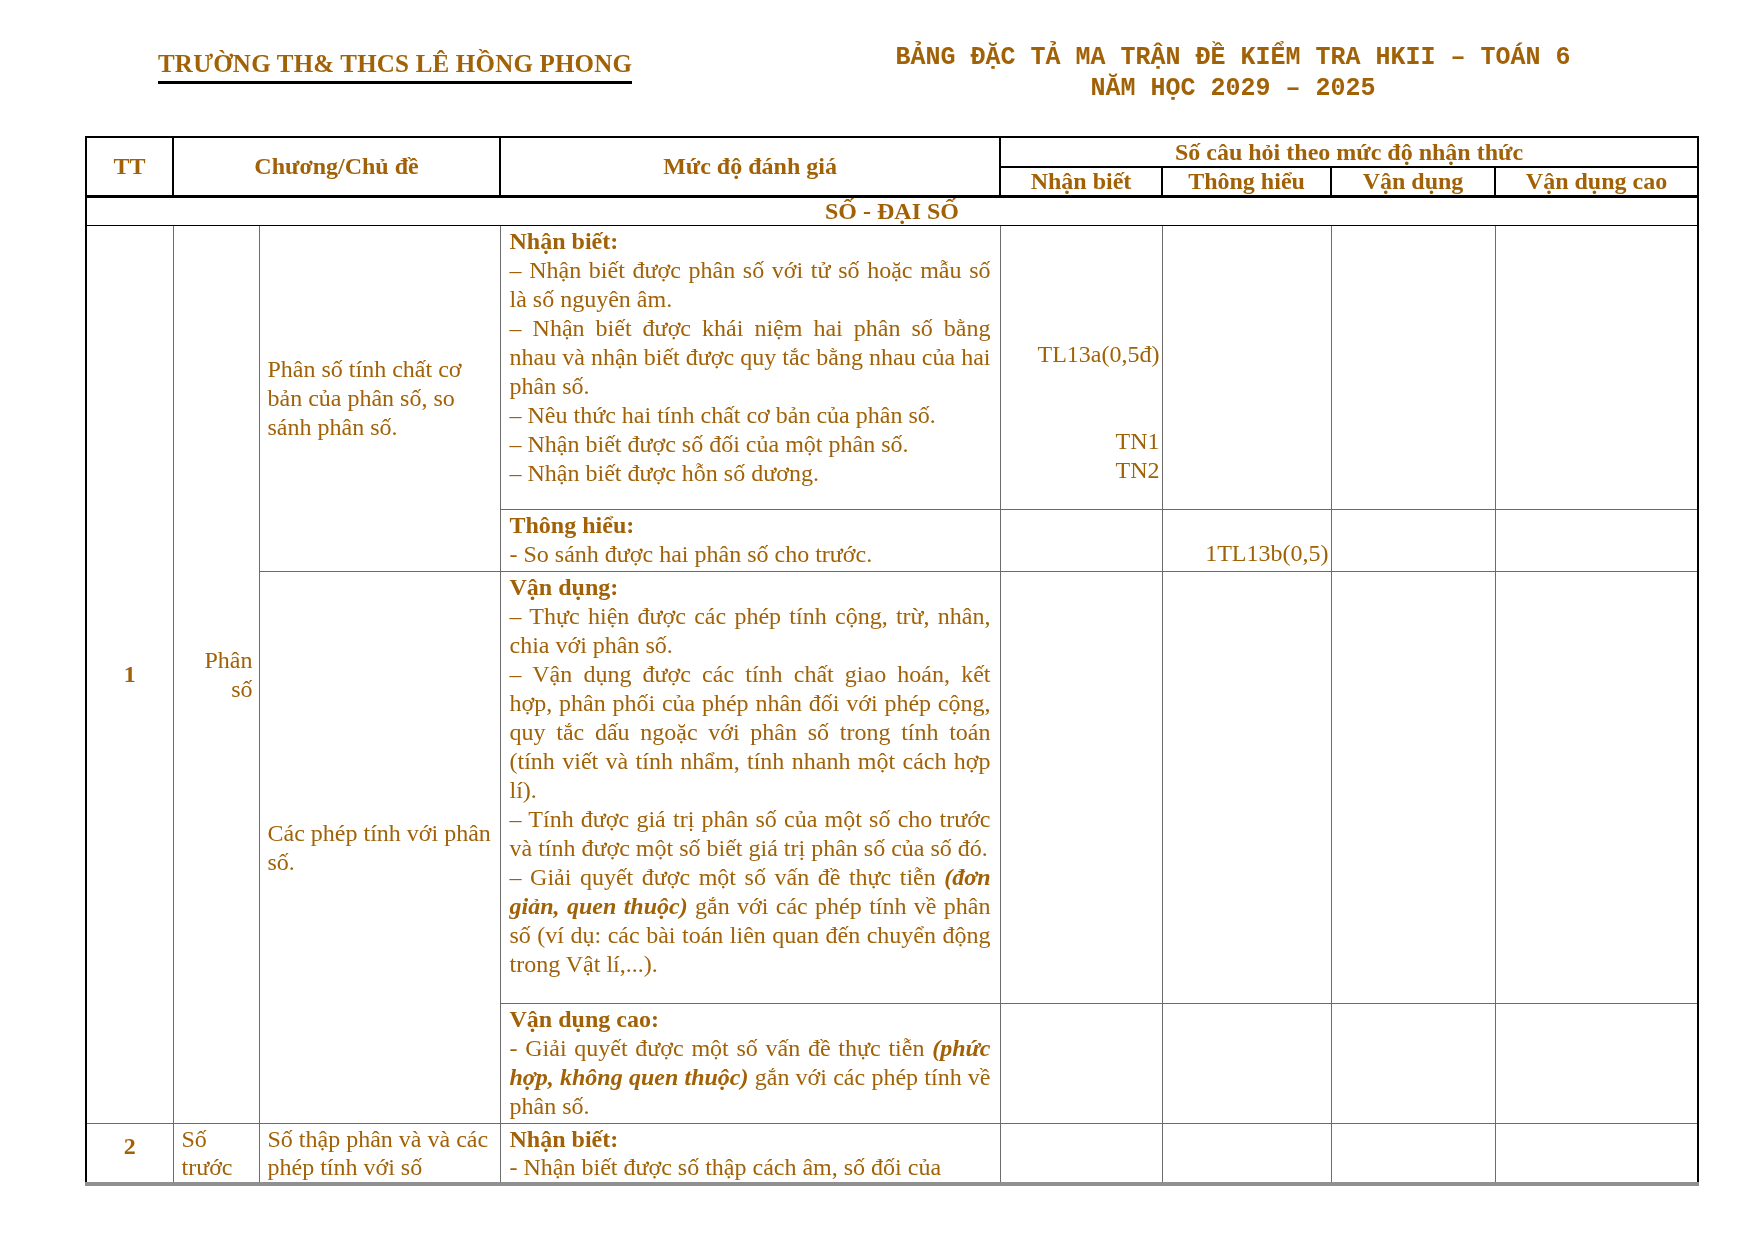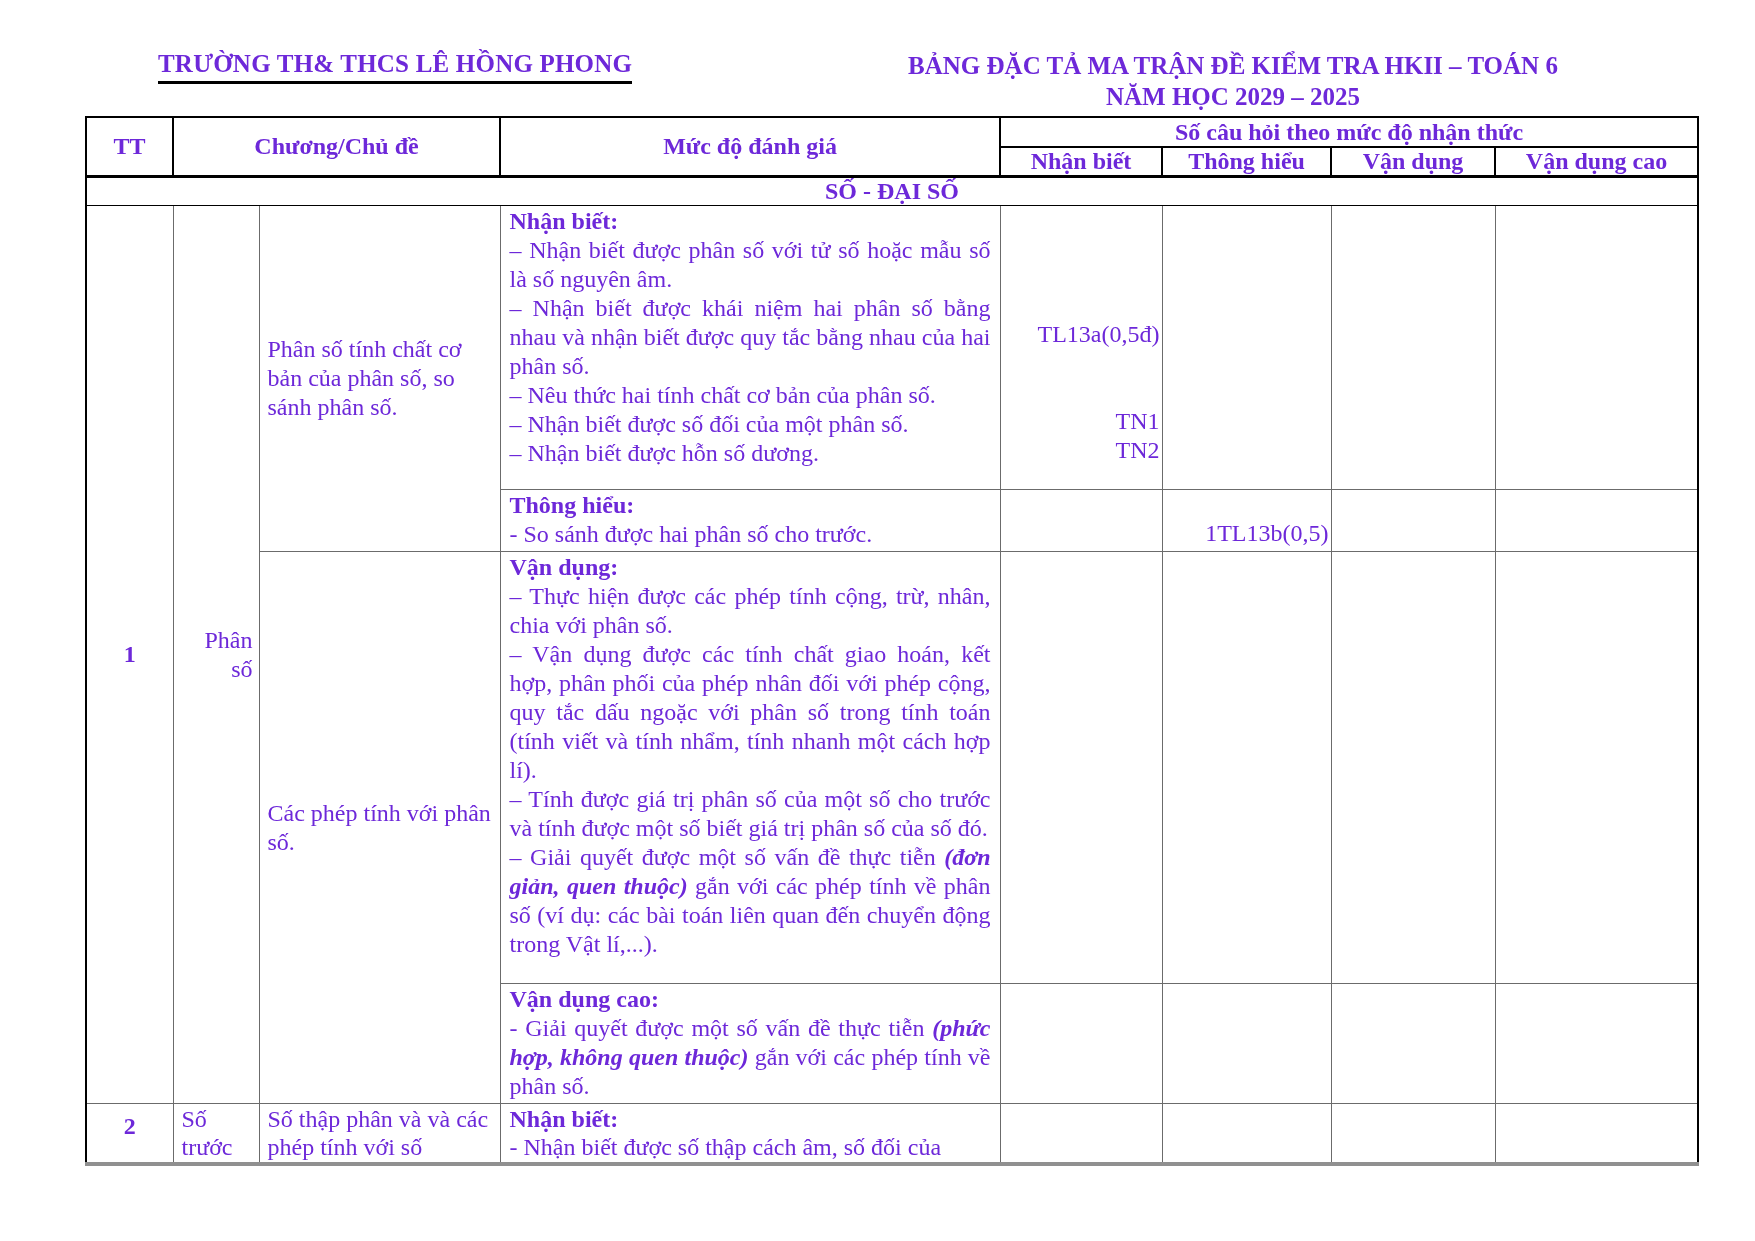--- a/index.html
+++ b/index.html
@@ -1,38 +1,38 @@
 <!DOCTYPE html>
 <html lang="vi"><head>
 <meta charset="utf-8">
 <style>
   html,body{margin:0;padding:0;background:#ffffff;}
   .page{
     position:relative;
     width:1755px;height:1241px;
     background:#ffffff;
     font-family:"Liberation Serif","DejaVu Serif",serif;
-    color:#6d28d9;
+    color:#a16207;
     overflow:hidden;
   }
   
   .school{
     position:absolute;left:158px;top:50px;
     font-size:25px;font-weight:bold;
     border-bottom:3px solid #000;
     padding-bottom:3px;
     letter-spacing:.2px;
     white-space:nowrap;
   }
   .titleblock{
-    position:absolute;left:893px;top:50px;width:680px;
-    text-align:center;font-weight:bold;font-size:25px;line-height:31px;
+    position:absolute;left:893px;top:42px;width:680px;
+    text-align:center;font-weight:bold;font-size:25px;line-height:31px;font-family:Liberation Mono, monospace;
   }
   
-  .tblwrap{position:absolute;left:85px;top:116px;}
+  .tblwrap{position:absolute;left:85px;top:136px;}
   table.spec{
     border-collapse:collapse;table-layout:fixed;
     width:1612px;
     font-size:24px;
     border:2.5px solid #000;
   }
   td,th{
     border:1.5px solid #6b6b6b;
     padding:0 8px;
     vertical-align:top;

